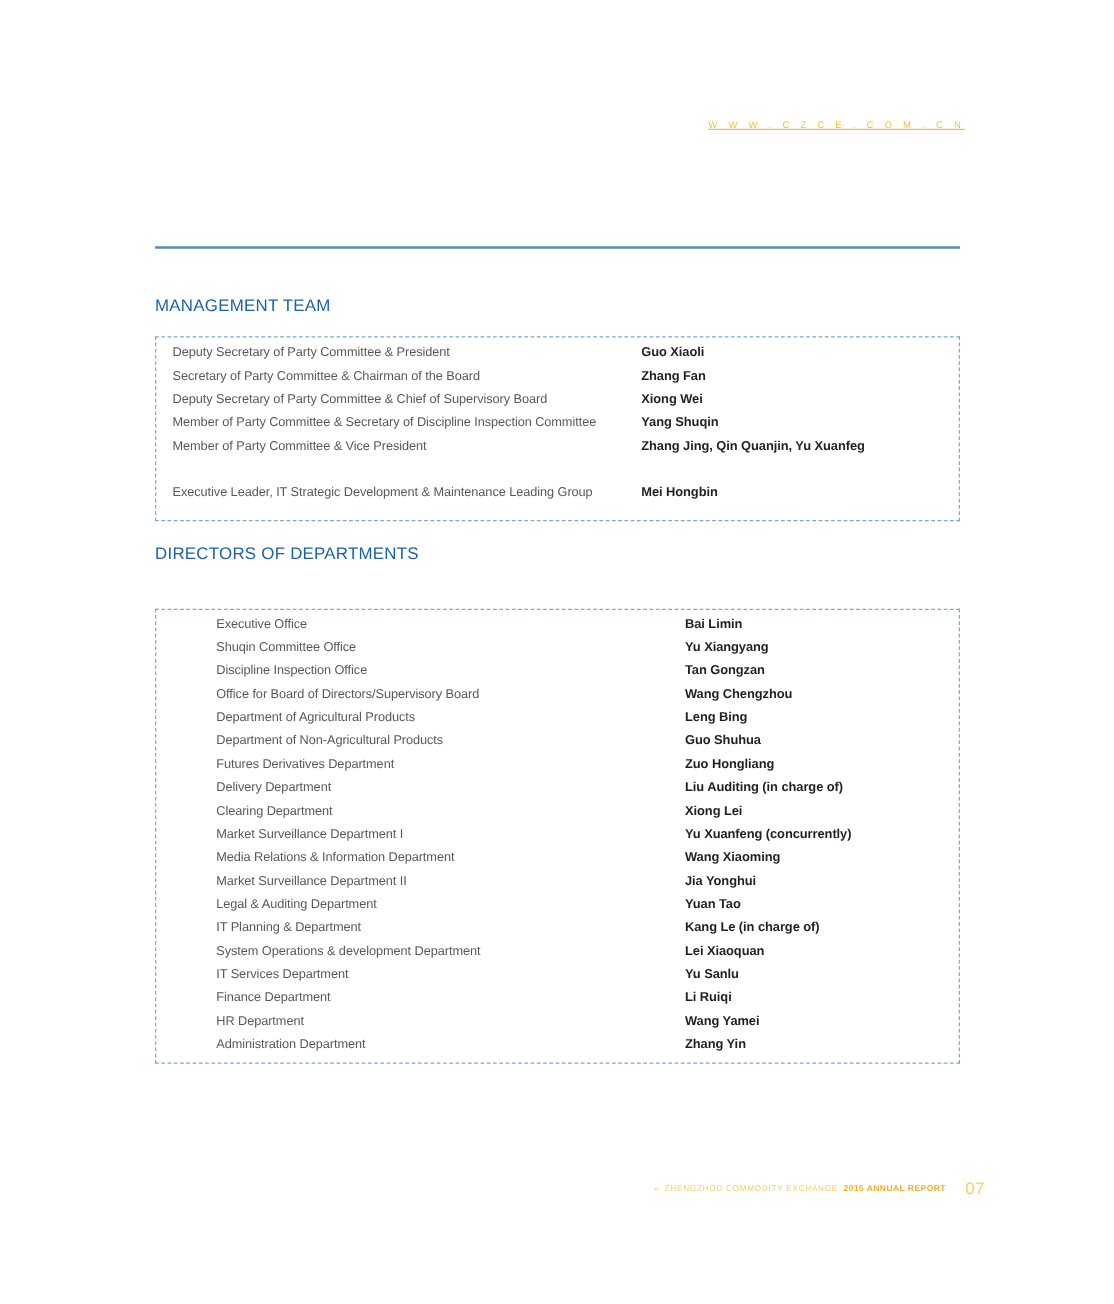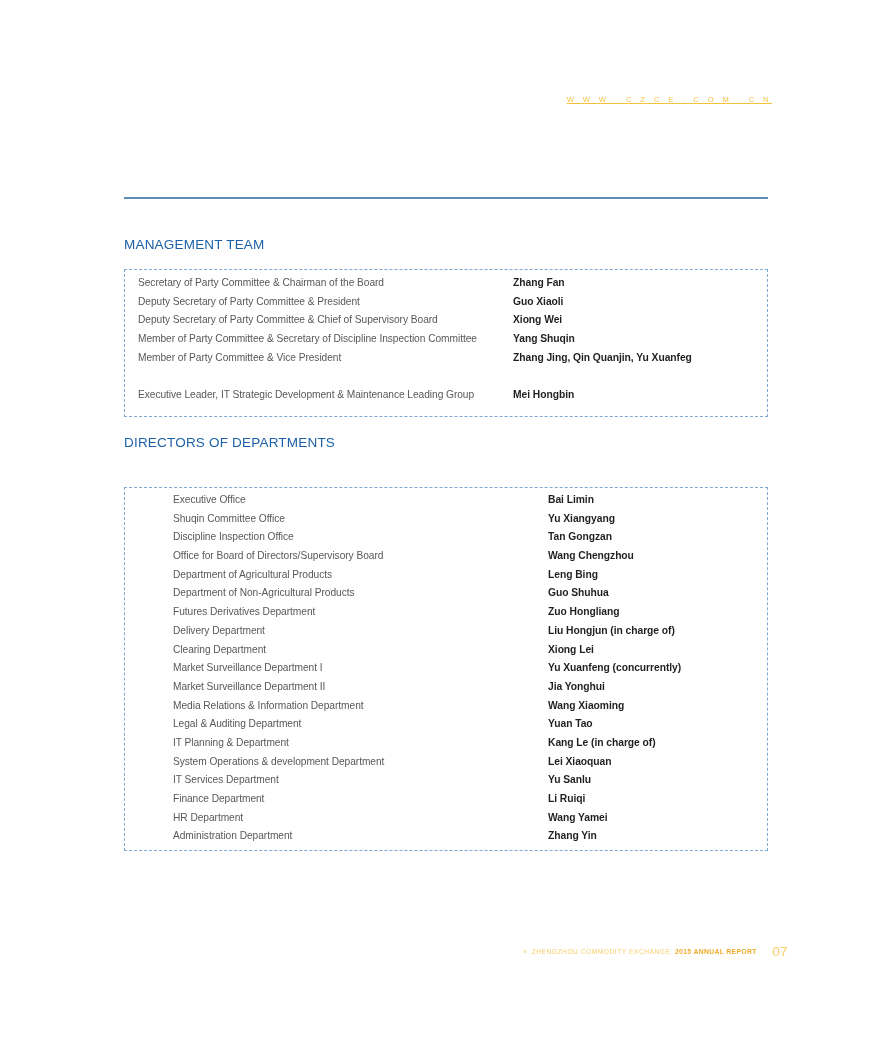--- a/index.html
+++ b/index.html
@@ -148,26 +148,26 @@
 
   <div class="site-url">W W W . C Z C E . C O M . C N</div>
 
   <div class="top-rule"></div>
 
   <div class="section-heading" id="heading-management">MANAGEMENT TEAM</div>
 
   <div class="dashed-box" id="box-management">
     <div class="rows" id="rows-management">
         <div class="row">
+          <div class="role">Deputy Secretary of Party Committee &amp; President</div>
+          <div class="person">Guo Xiaoli</div>
+        </div>
+        <div class="row">
           <div class="role">Secretary of Party Committee &amp; Chairman of the Board</div>
           <div class="person">Zhang Fan</div>
-        </div>
-        <div class="row">
-          <div class="role">Deputy Secretary of Party Committee &amp; President</div>
-          <div class="person">Guo Xiaoli</div>
         </div>
         <div class="row">
           <div class="role">Deputy Secretary of Party Committee &amp; Chief of Supervisory Board</div>
           <div class="person">Xiong Wei</div>
         </div>
         <div class="row">
           <div class="role">Member of Party Committee &amp; Secretary of Discipline Inspection Committee</div>
           <div class="person">Yang Shuqin</div>
         </div>
         <div class="row">
@@ -212,37 +212,37 @@
         <div class="row">
           <div class="role">Department of Non-Agricultural Products</div>
           <div class="person">Guo Shuhua</div>
         </div>
         <div class="row">
           <div class="role">Futures Derivatives Department</div>
           <div class="person">Zuo Hongliang</div>
         </div>
         <div class="row">
           <div class="role">Delivery Department</div>
-          <div class="person">Liu Hongjun (in charge of)</div>
+          <div class="person">Liu Auditing (in charge of)</div>
         </div>
         <div class="row">
           <div class="role">Clearing Department</div>
           <div class="person">Xiong Lei</div>
         </div>
         <div class="row">
           <div class="role">Market Surveillance Department I</div>
           <div class="person">Yu Xuanfeng (concurrently)</div>
         </div>
         <div class="row">
+          <div class="role">Media Relations &amp; Information Department</div>
+          <div class="person">Wang Xiaoming</div>
+        </div>
+        <div class="row">
           <div class="role">Market Surveillance Department  II</div>
           <div class="person">Jia Yonghui</div>
-        </div>
-        <div class="row">
-          <div class="role">Media Relations &amp; Information Department</div>
-          <div class="person">Wang Xiaoming</div>
         </div>
         <div class="row">
           <div class="role">Legal &amp; Auditing Department</div>
           <div class="person">Yuan Tao</div>
         </div>
         <div class="row">
           <div class="role">IT Planning &amp; Department</div>
           <div class="person">Kang Le (in charge of)</div>
         </div>
         <div class="row">

